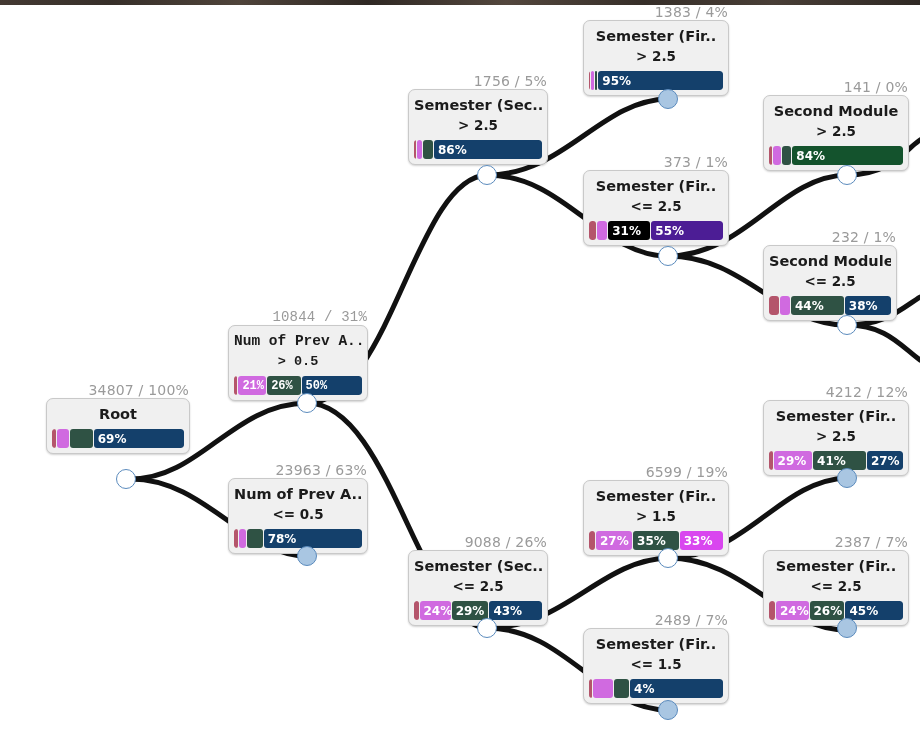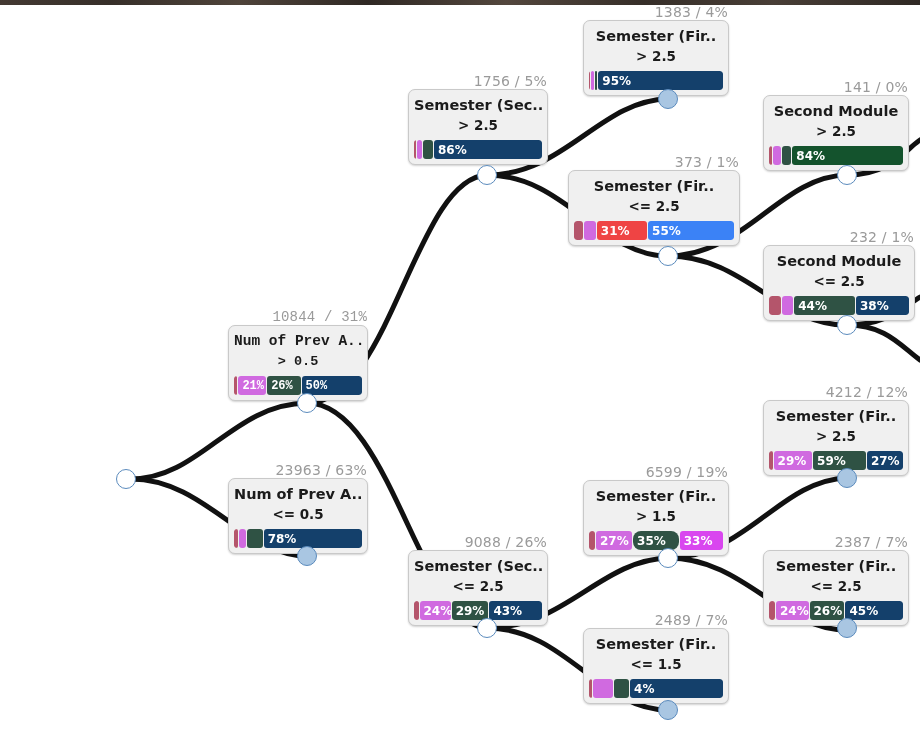--- a/index.html
+++ b/index.html
@@ -140,20 +140,30 @@
       <path d="M487,628 C 565,628 600,560 668,558"></path>
 
       <path d="M487,628 C 565,628 600,710 668,710"></path>
 
       <path d="M668,558 C 745,558 780,480 847,478"></path>
 
       <path d="M668,558 C 745,558 780,630 847,630"></path>
     </g>
   </svg>
 
+  <div class="node" style="left:46px; top:398px; width:144px;">
+    <div class="node-count">34807 / 100%</div>
+    <div class="node-title">Root</div>
+    <div class="node-bar">
+      <span class="seg blank" style="flex:3; background:#b4556b;"></span>
+      <span class="seg blank" style="flex:10; background:#d06ae0;"></span>
+      <span class="seg blank" style="flex:18; background:#2f5244;"></span>
+      <span class="seg" style="flex:69; background:#14406b;">69%</span>
+    </div>
+  </div>
   <div class="handle" style="left:116px; top:469px;"></div>
 
   <div class="node" style="left:228px; top:325px; width:140px;font-family:Liberation Mono, monospace;">
     <div class="node-count">10844 / 31%</div>
     <div class="node-title">Num of Prev A..</div>
     <div class="node-cond">&gt; 0.5</div>
     <div class="node-bar">
       <span class="seg blank" style="flex:3; background:#b4556b;"></span>
       <span class="seg" style="flex:21; background:#d06ae0;">21%</span>
       <span class="seg" style="flex:26; background:#2f5244;">26%</span>
@@ -194,47 +204,47 @@
     <div class="node-cond">&gt; 2.5</div>
     <div class="node-bar">
       <span class="seg blank" style="flex:1; background:#b4556b;"></span>
       <span class="seg blank" style="flex:2; background:#d06ae0;"></span>
       <span class="seg blank" style="flex:2; background:#2f5244;"></span>
       <span class="seg" style="flex:95; background:#14406b;">95%</span>
     </div>
   </div>
   <div class="handle filled" style="left:658px; top:89px;"></div>
 
-  <div class="node" style="left:568px; top:170px; width:172px;">
+  <div class="node" style="left:583px; top:170px; width:146px;">
     <div class="node-count">373 / 1%</div>
     <div class="node-title">Semester (Fir..</div>
     <div class="node-cond">&lt;= 2.5</div>
     <div class="node-bar">
       <span class="seg blank" style="flex:6; background:#b4556b;"></span>
       <span class="seg blank" style="flex:8; background:#d06ae0;"></span>
-      <span class="seg" style="flex:31; background:#ef4444;">31%</span>
-      <span class="seg" style="flex:55; background:#3b82f6;">55%</span>
+      <span class="seg" style="flex:31; background:#000000;">31%</span>
+      <span class="seg" style="flex:55; background:#4c1d95;">55%</span>
     </div>
   </div>
   <div class="handle" style="left:658px; top:246px;"></div>
 
   <div class="node" style="left:763px; top:95px; width:146px;">
     <div class="node-count">141 / 0%</div>
     <div class="node-title">Second Module</div>
     <div class="node-cond">&gt; 2.5</div>
     <div class="node-bar">
       <span class="seg blank" style="flex:2; background:#b4556b;"></span>
       <span class="seg blank" style="flex:7; background:#d06ae0;"></span>
       <span class="seg blank" style="flex:7; background:#2f5244;"></span>
       <span class="seg" style="flex:84; background:#14532d;">84%</span>
     </div>
   </div>
   <div class="handle" style="left:837px; top:165px;"></div>
 
-  <div class="node" style="left:763px; top:245px; width:152px;">
+  <div class="node" style="left:763px; top:245px; width:134px;">
     <div class="node-count">232 / 1%</div>
     <div class="node-title">Second Module</div>
     <div class="node-cond">&lt;= 2.5</div>
     <div class="node-bar">
       <span class="seg blank" style="flex:9; background:#b4556b;"></span>
       <span class="seg blank" style="flex:9; background:#d06ae0;"></span>
       <span class="seg" style="flex:44; background:#2f5244;">44%</span>
       <span class="seg" style="flex:38; background:#14406b;">38%</span>
     </div>
   </div>
@@ -253,47 +263,47 @@
   </div>
   <div class="handle" style="left:477px; top:618px;"></div>
 
   <div class="node" style="left:583px; top:480px; width:146px;">
     <div class="node-count">6599 / 19%</div>
     <div class="node-title">Semester (Fir..</div>
     <div class="node-cond">&gt; 1.5</div>
     <div class="node-bar">
       <span class="seg blank" style="flex:5; background:#b4556b;"></span>
       <span class="seg" style="flex:27; background:#d06ae0;">27%</span>
-      <span class="seg" style="flex:35; background:#2f5244;border-radius:8px;">35%</span>
+      <span class="seg" style="flex:35; background:#2f5244;">35%</span>
       <span class="seg" style="flex:33; background:#d946ef;">33%</span>
     </div>
   </div>
   <div class="handle" style="left:658px; top:548px;"></div>
 
-  <div class="node" style="left:583px; top:628px; width:146px;">
+  <div class="node" style="left:583px; top:628px; width:146px;border-radius:8px;">
     <div class="node-count">2489 / 7%</div>
     <div class="node-title">Semester (Fir..</div>
     <div class="node-cond">&lt;= 1.5</div>
     <div class="node-bar">
       <span class="seg blank" style="flex:2; background:#b4556b;"></span>
       <span class="seg blank" style="flex:16; background:#d06ae0;"></span>
       <span class="seg blank" style="flex:12; background:#2f5244;"></span>
       <span class="seg" style="flex:70; background:#14406b;">4%</span>
     </div>
   </div>
   <div class="handle filled" style="left:658px; top:700px;"></div>
 
   <div class="node" style="left:763px; top:400px; width:146px;">
     <div class="node-count">4212 / 12%</div>
     <div class="node-title">Semester (Fir..</div>
     <div class="node-cond">&gt; 2.5</div>
     <div class="node-bar">
       <span class="seg blank" style="flex:3; background:#b4556b;"></span>
       <span class="seg" style="flex:29; background:#d06ae0;">29%</span>
-      <span class="seg" style="flex:41; background:#2f5244;">59%</span>
+      <span class="seg" style="flex:41; background:#2f5244;">41%</span>
       <span class="seg" style="flex:27; background:#14406b;">27%</span>
     </div>
   </div>
   <div class="handle filled" style="left:837px; top:468px;"></div>
 
   <div class="node" style="left:763px; top:550px; width:146px;">
     <div class="node-count">2387 / 7%</div>
     <div class="node-title">Semester (Fir..</div>
     <div class="node-cond">&lt;= 2.5</div>
     <div class="node-bar">

